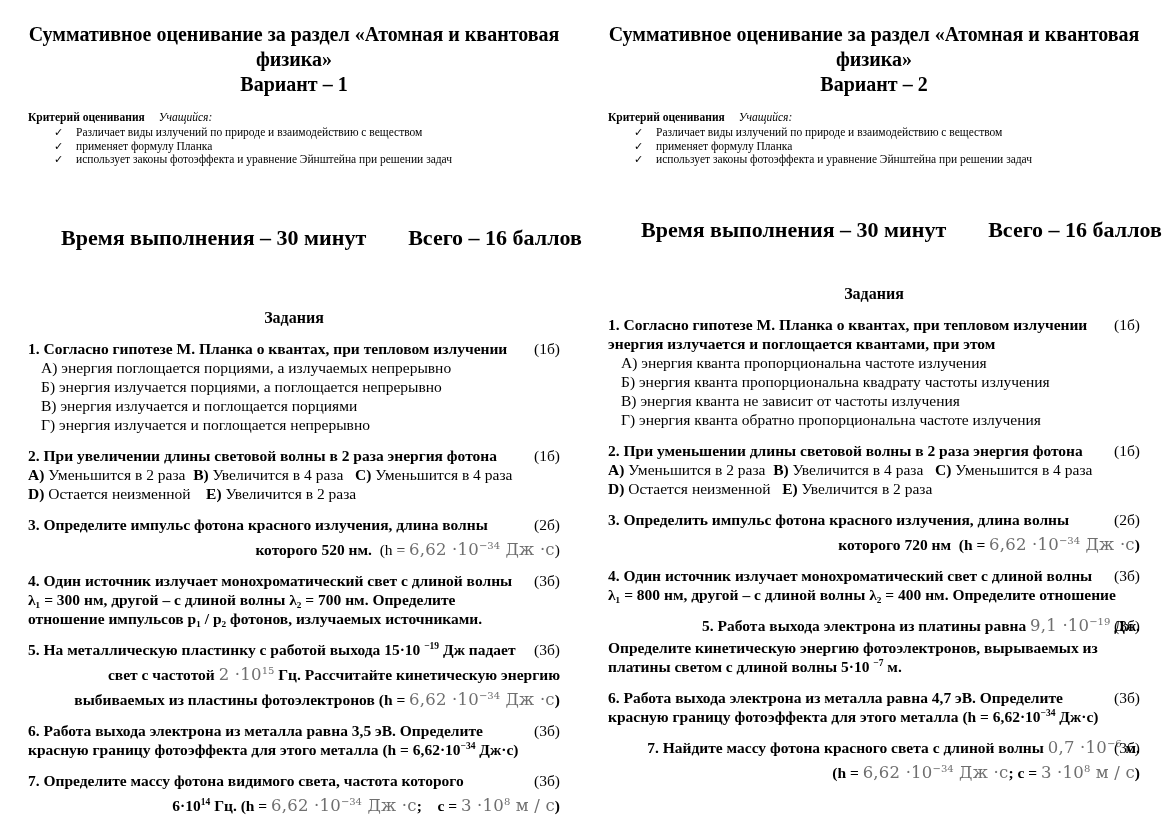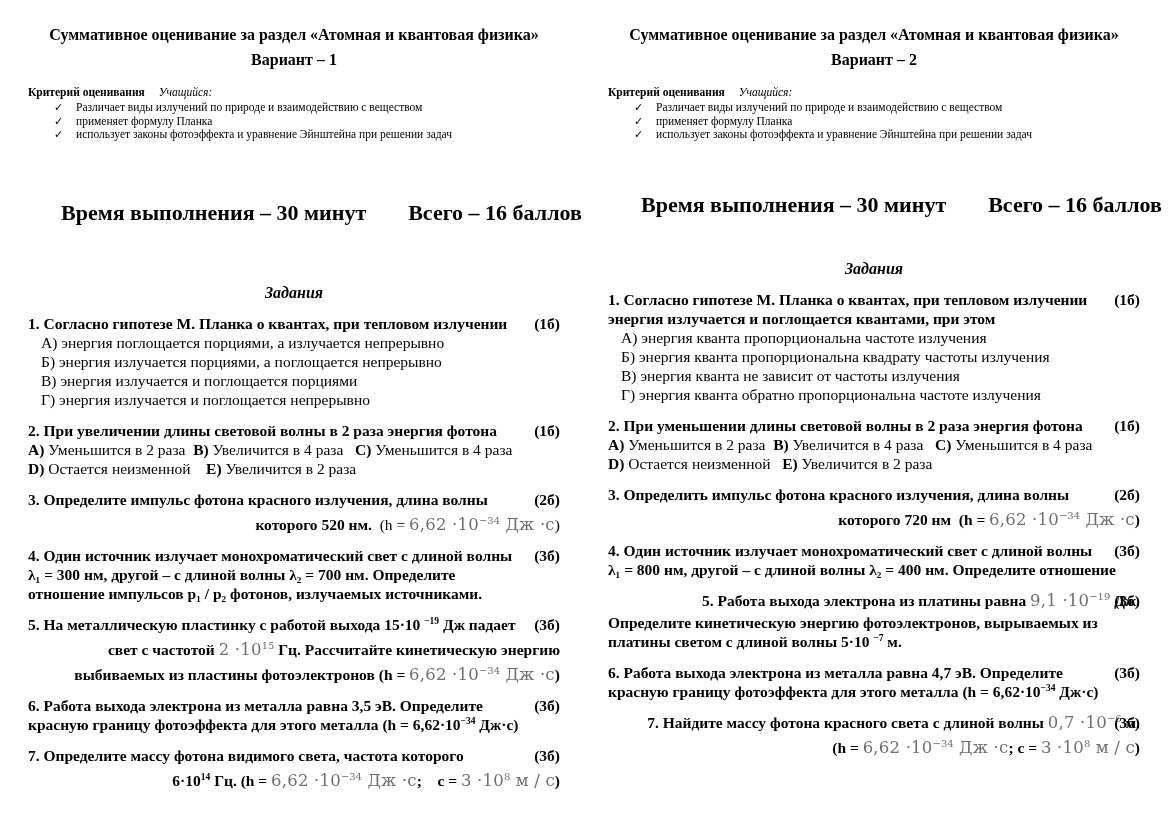--- a/index.html
+++ b/index.html
@@ -3,38 +3,38 @@
 <meta charset="utf-8">
 <style>
   html,body{margin:0;padding:0;background:#fff;}
   body{
     width:1170px;height:827px;overflow:hidden;
     font-family:"Liberation Serif","DejaVu Serif",serif;
     color:var(--text,#000);
   }
   .page{display:flex;box-sizing:border-box;padding:22px 14px 0 28px;gap:48px;}
   .col{width:532px;flex:0 0 532px;}
-  .title{font-weight:bold;text-align:center;font-size:16px;line-height:25px;}
+  .title{font-weight:bold;text-align:center;font-size:20px;line-height:25px;}
   .criteria-head{margin-top:13px;font-size:11.5px;line-height:14px;}
   .crit-label{font-weight:bold;}
   .crit-student{font-style:italic;margin-left:14px;}
   .criteria{list-style:none;margin:2px 0 0;padding:0 0 0 26px;font-size:11.5px;line-height:13.5px;}
   .criteria li{display:flex;}
   .check{width:22px;flex:0 0 22px;font-size:11px;}
   .meta{font-weight:bold;font-size:22px;white-space:pre;}
   .col-1 .meta{margin-top:32px;}
   .col-2 .meta{margin-top:24px;}
   .meta .total{margin-left:42px;}
-  .tasks-heading{text-align:center;font-weight:bold;font-size:16px;font-style:italic;}
+  .tasks-heading{text-align:center;font-weight:bold;font-size:16px;}
   .col-1 .tasks-heading{margin-top:32px;}
   .col-2 .tasks-heading{margin-top:16px;}
   .col-1 .tasks{margin-top:10px;}
   .col-2 .tasks{margin-top:12px;}
   .task{position:relative;margin-top:12px;font-size:15.5px;line-height:19px;}
-  .points{position:absolute;right:0;top:0;font-weight:bold;}
+  .points{position:absolute;right:0;top:0;font-weight:normal;}
   .line{white-space:pre;}
   .line.ind1{padding-left:13px;}
   .line.ind2{padding-left:18px;}
   .line.has-formula{margin:6px 0 3px;text-align:right;}
   .seg-b{font-weight:bold;}
   .seg-f{color:var(--formula,#6f6f6f);font-size:16.5px;font-family:"DejaVu Serif",serif;letter-spacing:0.2px;}
   sup{line-height:0;vertical-align:super;}
   .seg-bsup{font-weight:bold;font-size:9.5px;}
   .seg-fsup{color:var(--formula,#6f6f6f);font-size:10px;font-family:"DejaVu Serif",serif;}
 </style>
@@ -64,21 +64,21 @@
         </li>
       </ul>
     <div class="meta">
       <span class="time">Время выполнения – 30 минут</span><span class="total">Всего – 16 баллов</span>
     </div>
     <div class="tasks-heading">Задания</div>
     <div class="tasks">
         <div class="task">
           <span class="points">(1б)</span>
           <div class="line"><span class="seg-b">1. Согласно гипотезе М. Планка о квантах, при тепловом излучении</span></div>
-          <div class="line ind1"><span class="seg-r">А) энергия поглощается порциями, а излучается непрерывно</span></div>
+          <div class="line ind1"><span class="seg-r">А) энергия поглощается порциями, а излучаемых непрерывно</span></div>
           <div class="line ind1"><span class="seg-r">Б) энергия излучается порциями, а поглощается непрерывно</span></div>
           <div class="line ind1"><span class="seg-r">В) энергия излучается и поглощается порциями</span></div>
           <div class="line ind1"><span class="seg-r">Г) энергия излучается и поглощается непрерывно</span></div>
         </div>
         <div class="task">
           <span class="points">(1б)</span>
           <div class="line"><span class="seg-b">2. При увеличении длины световой волны в 2 раза энергия фотона</span></div>
           <div class="line"><span class="seg-b">А) </span><span class="seg-r">Уменьшится в 2 раза  </span><span class="seg-b">B) </span><span class="seg-r">Увеличится в 4 раза   </span><span class="seg-b">С) </span><span class="seg-r">Уменьшится в 4 раза</span></div>
           <div class="line"><span class="seg-b">D) </span><span class="seg-r">Остается неизменной    </span><span class="seg-b">E) </span><span class="seg-r">Увеличится в 2 раза</span></div>
         </div>

